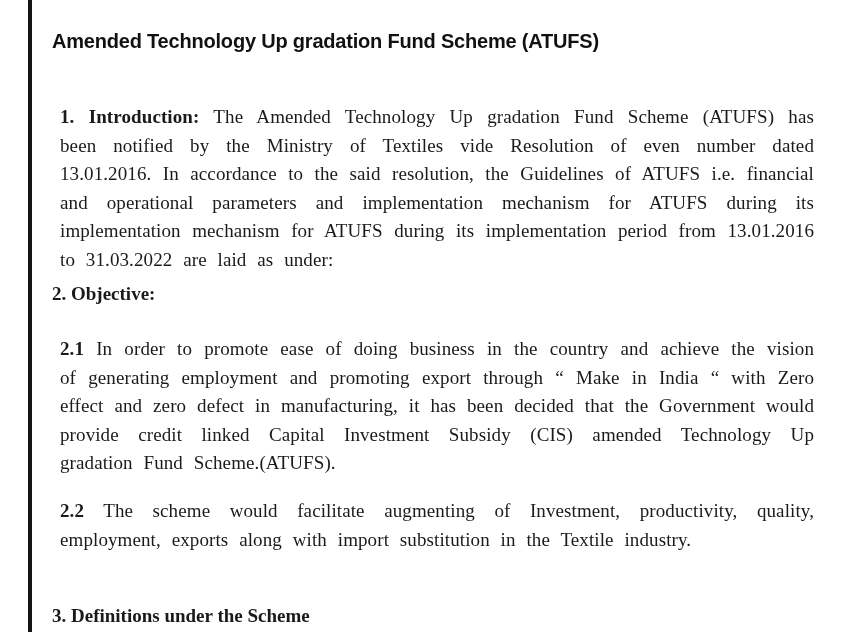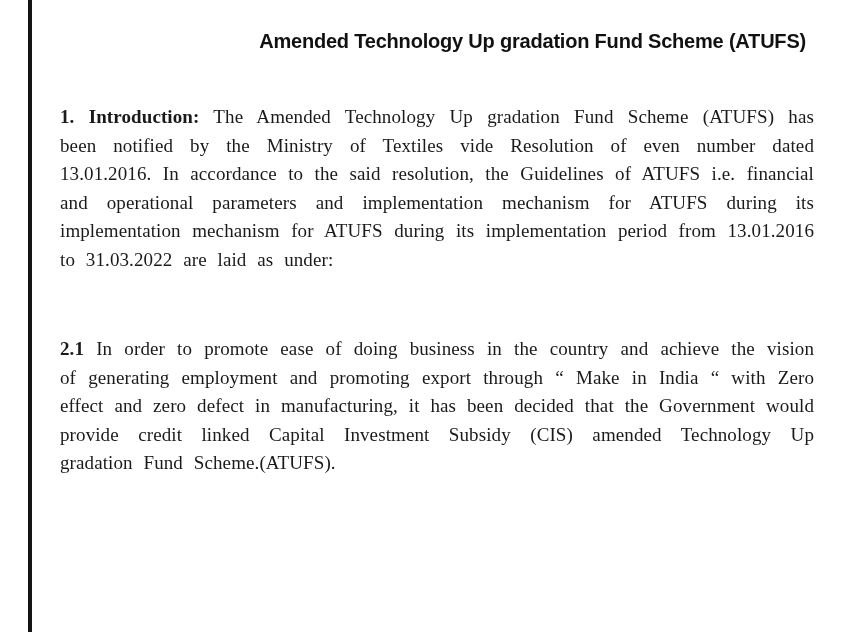--- a/index.html
+++ b/index.html
@@ -30,21 +30,21 @@
     top: 0;
     width: 754px;
     height: 632px;
   }
   .title {
     position: absolute;
     top: 30px;
     left: 0;
     width: 100%;
     margin: 0;
-    text-align: right;
+    text-align: left;
     font-family: "Liberation Sans", sans-serif;
     font-weight: 700;
     font-size: 20px;
     letter-spacing: -0.2px;
     color: #111111;
   }
   .para {
     position: absolute;
     left: 0;
     width: 754px;
@@ -79,19 +79,22 @@
 <div class="page">
 
   <div class="scan-line"></div>
 
   <div class="content">
 
     <h1 class="title">Amended Technology Up gradation Fund Scheme (ATUFS)</h1>
 
     <p class="para" id="intro"><span class="lead">1. Introduction:</span><span> The Amended Technology Up gradation Fund Scheme (ATUFS) has been notified by the Ministry of Textiles vide Resolution of even number dated 13.01.2016. In accordance to the said resolution, the Guidelines of ATUFS i.e. financial and operational parameters and implementation mechanism for ATUFS during its implementation mechanism for ATUFS during its implementation period from 13.01.2016 to 31.03.2022 are laid as under:</span></p>
 
+    <h2 class="heading" id="obj-heading">2. Objective:</h2>
 
     <p class="para" id="p21"><span class="lead">2.1</span><span> In order to promote ease of doing business in the country and achieve the vision of generating employment and promoting export through “ Make in India “ with Zero effect and zero defect in manufacturing, it has been decided that the Government would provide credit linked Capital Investment Subsidy (CIS) amended Technology Up gradation Fund Scheme.(ATUFS).</span></p>
 
+    <p class="para" id="p22"><span class="lead">2.2</span><span> The scheme would facilitate augmenting of Investment, productivity, quality, employment, exports along with import substitution in the Textile industry.</span></p>
 
+    <h2 class="heading" id="def-heading">3. Definitions under the Scheme</h2>
 
   </div>
 </div>
 
 </body></html>

